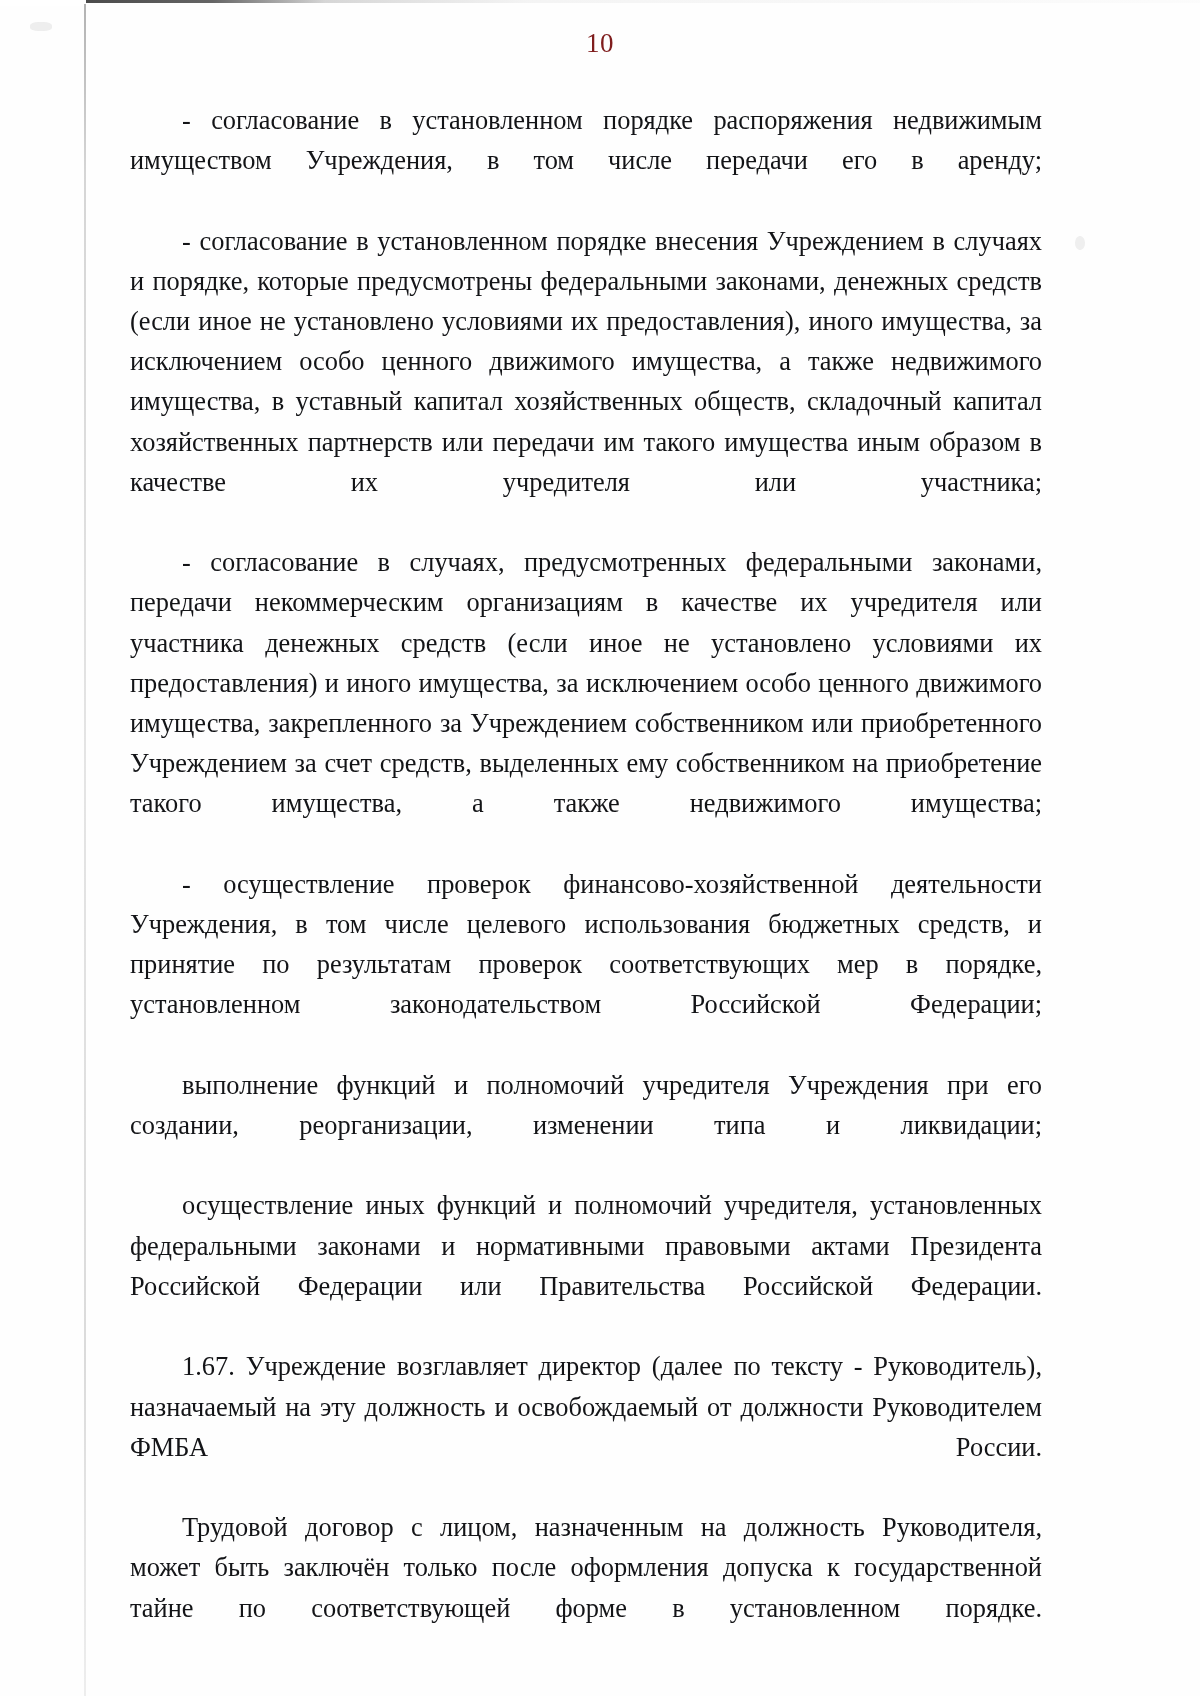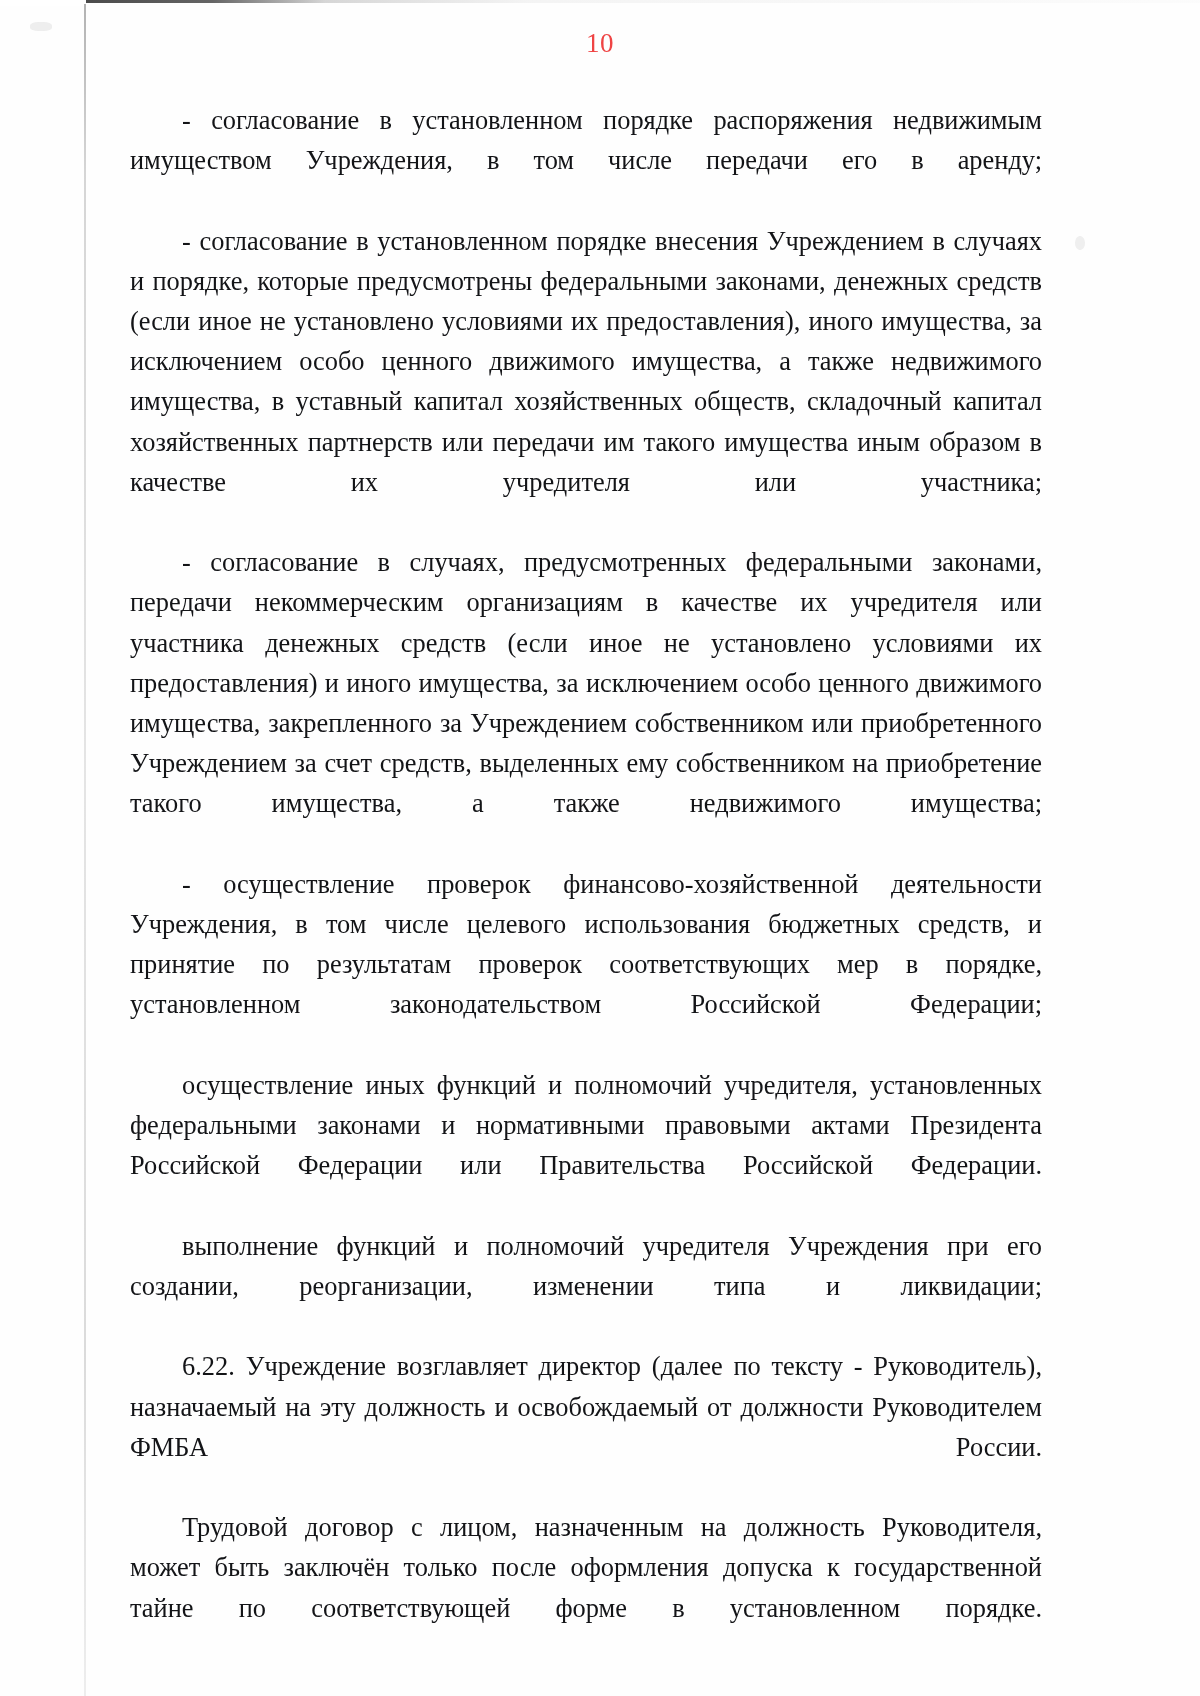--- a/index.html
+++ b/index.html
@@ -63,21 +63,21 @@
     border-radius: 50%;
   }
 
   .page-number {
     position: absolute;
     top: 28px;
     left: 0;
     width: 1200px;
     text-align: center;
     font-size: 27px;
-    color: #ef4444;
+    color: #7f1d1d;
     letter-spacing: .5px;
   }
 
   .body-text {
     position: absolute;
     top: 100px;
     left: 130px;
     width: 912px;
     font-size: 26.4px;
     line-height: 40.2px;
@@ -115,19 +115,19 @@
   <div class="smudge-b"></div>
   <div class="smudge-c"></div>
 
   <div class="page-number">10</div>
 
   <div class="body-text" id="body-text">
       <p><span>- согласование в установленном порядке распоряжения недвижимым имуществом Учреждения, в том числе передачи его в аренду;</span></p>
       <p><span>- согласование в установленном порядке внесения Учреждением в случаях и порядке, которые предусмотрены федеральными законами, денежных средств (если иное не установлено условиями их предоставления), иного имущества, за исключением особо ценного движимого имущества, а также недвижимого имущества, в уставный капитал хозяйственных обществ, складочный капитал хозяйственных партнерств или передачи им такого имущества иным образом в качестве их учредителя или участника;</span></p>
       <p><span>- согласование в случаях, предусмотренных федеральными законами, передачи некоммерческим организациям в качестве их учредителя или участника денежных средств (если иное не установлено условиями их предоставления) и иного имущества, за исключением особо ценного движимого имущества, закрепленного за Учреждением собственником или приобретенного Учреждением за счет средств, выделенных ему собственником на приобретение такого имущества, а также недвижимого имущества;</span></p>
       <p><span>- осуществление проверок финансово-хозяйственной деятельности Учреждения, в том числе целевого использования бюджетных средств, и принятие по результатам проверок соответствующих мер в порядке, установленном законодательством Российской Федерации;</span></p>
+      <p><span>выполнение функций и полномочий учредителя Учреждения при его создании, реорганизации, изменении типа и ликвидации;</span></p>
       <p><span>осуществление иных функций и полномочий учредителя, установленных федеральными законами и нормативными правовыми актами Президента Российской Федерации или Правительства Российской Федерации.</span></p>
-      <p><span>выполнение функций и полномочий учредителя Учреждения при его создании, реорганизации, изменении типа и ликвидации;</span></p>
-      <p><span>6.22.</span><span class="num-gap-sm"></span><span>Учреждение возглавляет директор (далее по тексту - Руководитель), назначаемый на эту должность и освобождаемый от должности Руководителем ФМБА России.</span></p>
+      <p><span>1.67.</span><span class="num-gap-sm"></span><span>Учреждение возглавляет директор (далее по тексту - Руководитель), назначаемый на эту должность и освобождаемый от должности Руководителем ФМБА России.</span></p>
       <p><span>Трудовой договор с лицом, назначенным на должность Руководителя, может быть заключён только после оформления допуска к государственной тайне по соответствующей форме в установленном порядке.</span></p>
     </div>
 
 </div>
 
 </body></html>

